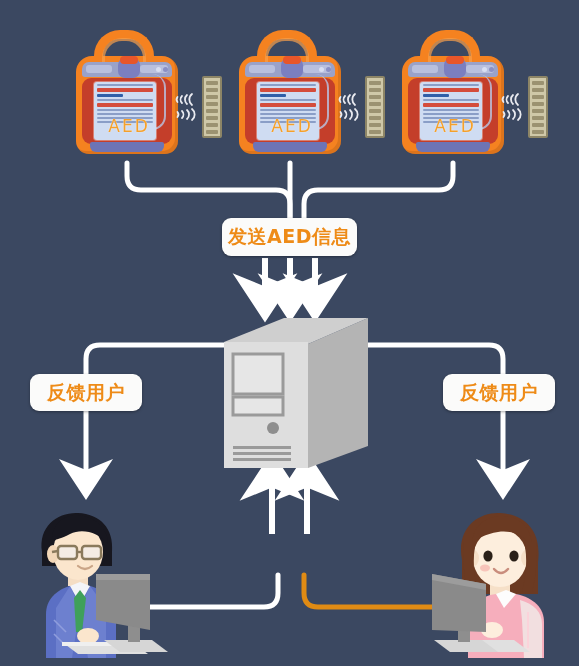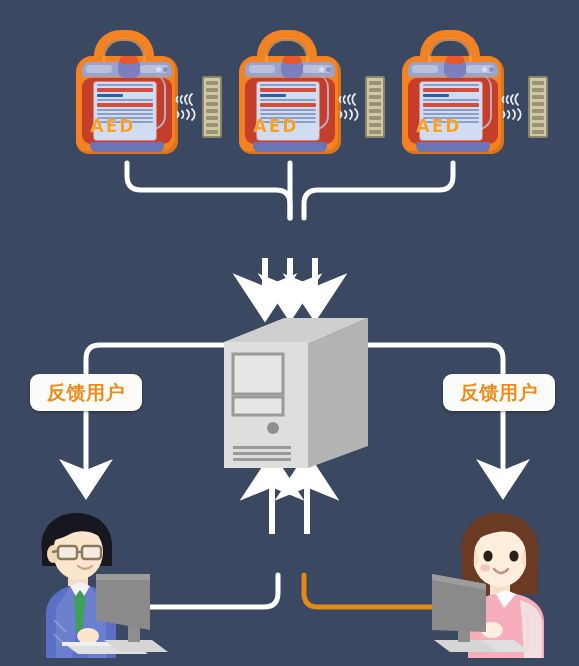--- a/index.html
+++ b/index.html
@@ -66,22 +66,22 @@
   .aed .sheet{
     position:absolute;left:20px;top:52px;width:62px;height:58px;
     background:#cfdcf2;border-radius:3px;
     box-shadow:0 0 0 1px rgba(255,255,255,.35);
     overflow:hidden;
   }
   .aed .sheet .row{height:2px;background:#7e93bf;margin:2px 3px;opacity:.85;border-radius:1px;}
   .aed .sheet .rowred{height:4px;background:#d44c3c;margin:2px 3px;border-radius:1px;}
   .aed .sheet .rowblue{height:3px;background:#2f5ea8;margin:2px 3px;width:26px;border-radius:1px;}
   .aed .aedtxt{
-    position:absolute;left:10px;top:86px;width:58px;height:20px;
-    color:#f4a02c;font-weight:700;font-size:17px;letter-spacing:2px;
+    position:absolute;left:26px;top:86px;width:58px;height:20px;
+    color:#f4a02c;font-weight:400;font-size:17px;letter-spacing:2px;
     text-align:center;line-height:20px;
     text-shadow:0 0 1px #fff;
   }
   .aed .cable{
     position:absolute;left:60px;top:44px;width:30px;height:54px;
     border:2px solid #b9c6e6;border-left:none;border-top:none;
     border-radius:0 14px 14px 0;opacity:.8;
   }
   .aed .footer{
     position:absolute;left:16px;top:112px;width:74px;height:10px;
@@ -397,20 +397,23 @@
       <polygon points="24,132 90,132 106,144 40,144" fill="#e0e0e0"></polygon>
 
       <polygon points="10,132 58,132 74,144 26,144" fill="#d6d6d6"></polygon>
       <rect x="34" y="110" width="12" height="24" fill="#8e8e8e"></rect>
       <polygon points="8,66 62,76 62,124 8,122" fill="#8a8a8a"></polygon>
       <polygon points="8,66 62,76 62,82 8,72" fill="#9c9c9c"></polygon>
     </svg>
   </div>
 
   <div class="chipwrap">
+    <div class="chip" style="left:222px;top:218px;width:135px;height:38px;">
+      <span>发送AED信息</span>
+    </div>
 
     <div class="chip" style="left:30px;top:374px;width:112px;height:37px;">
       <span>反馈用户</span>
     </div>
 
     <div class="chip" style="left:443px;top:374px;width:112px;height:37px;">
       <span>反馈用户</span>
     </div>
 
   </div>

